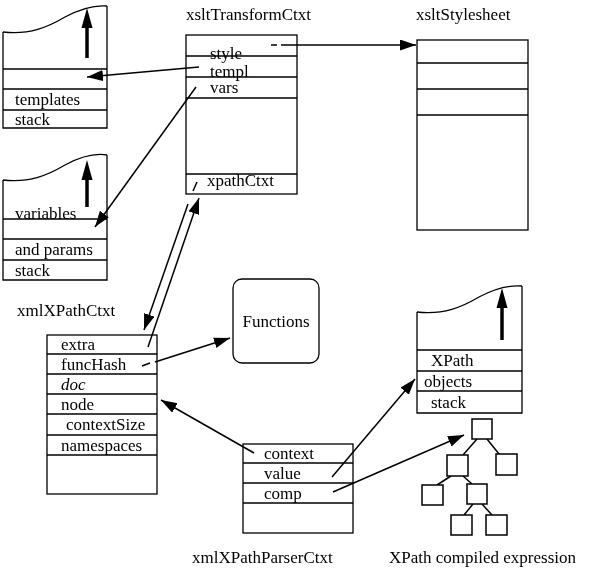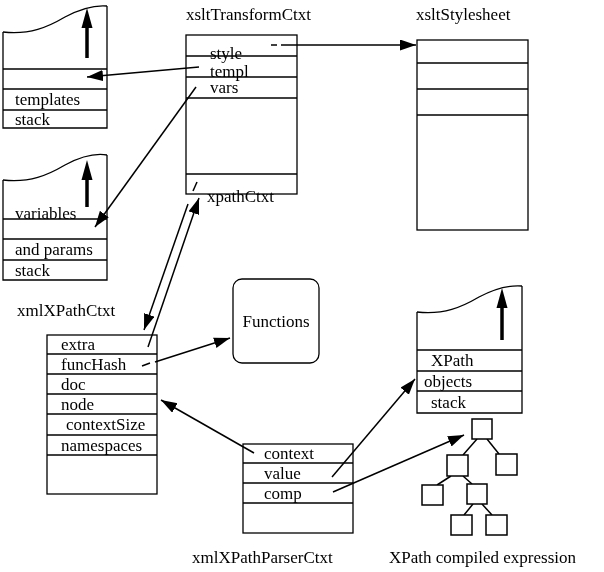--- a/index.html
+++ b/index.html
@@ -154,32 +154,32 @@
 
   <div class="lbl" style="left:186px;top:6px;">xsltTransformCtxt</div>
   <div class="lbl" style="left:416px;top:6px;">xsltStylesheet</div>
   <div class="lbl" style="left:17px;top:302px;">xmlXPathCtxt</div>
   <div class="lbl" style="left:192px;top:549px;">xmlXPathParserCtxt</div>
   <div class="lbl" style="left:389px;top:549px;">XPath compiled expression</div>
 
   <div class="lbl" style="left:210px;top:35px;height:37px;">style</div>
   <div class="lbl" style="left:210px;top:56px;height:30px;">templ</div>
   <div class="lbl" style="left:210px;top:77px;height:21px;">vars</div>
-  <div class="lbl" style="left:207px;top:182px;height:28px;">xpathCtxt</div>
+  <div class="lbl" style="left:207px;top:166px;height:28px;">xpathCtxt</div>
 
   <div class="lbl" style="left:15px;top:89px;height:21px;">templates</div>
   <div class="lbl" style="left:15px;top:110px;height:18px;">stack</div>
 
   <div class="lbl" style="left:15px;top:203px;height:20px;">variables</div>
   <div class="lbl" style="left:15px;top:239px;height:21px;">and params</div>
   <div class="lbl" style="left:15px;top:260px;height:20px;">stack</div>
 
   <div class="lbl" style="left:61px;top:335px;height:19px;">extra</div>
   <div class="lbl" style="left:61px;top:354px;height:20px;">funcHash</div>
-  <div class="lbl" style="left:61px;top:374px;height:20px;">doc</div>
+  <div class="lbl" style="left:61px;top:374px;height:20px;font-style:italic;">doc</div>
   <div class="lbl" style="left:61px;top:394px;height:20px;">node</div>
   <div class="lbl" style="left:66px;top:414px;height:21px;">contextSize</div>
   <div class="lbl" style="left:61px;top:435px;height:20px;">namespaces</div>
 
   <div class="lbl ctr" style="left:233px;top:279px;width:86px;height:84px;">Functions</div>
 
   <div class="lbl" style="left:431px;top:350px;height:21px;font-family:Liberation Serif, serif;">XPath</div>
   <div class="lbl" style="left:424px;top:371px;height:20px;">objects</div>
   <div class="lbl" style="left:431px;top:391px;height:22px;">stack</div>
 

